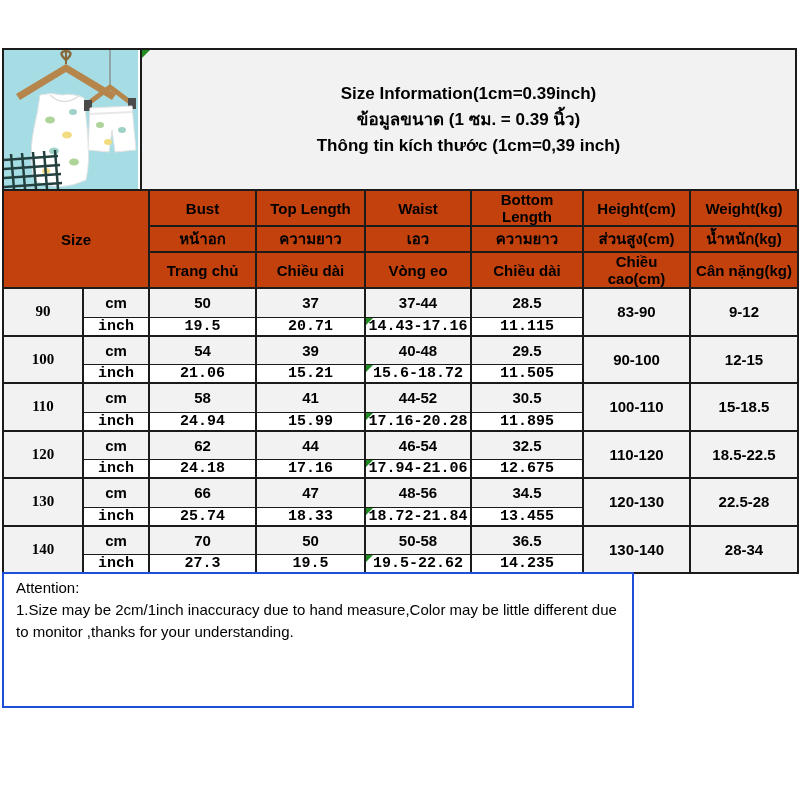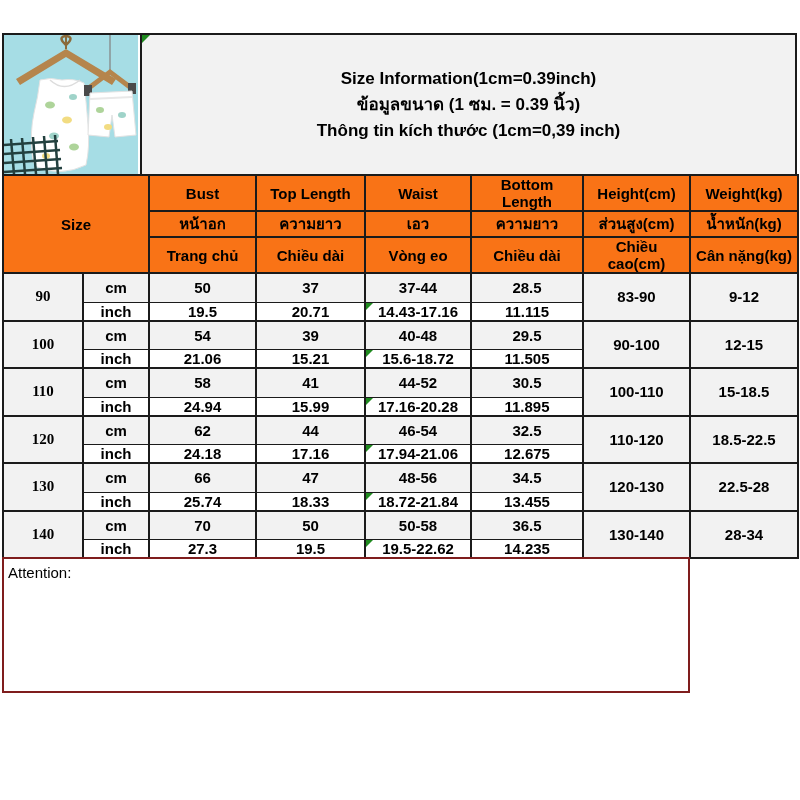--- a/index.html
+++ b/index.html
@@ -1,40 +1,40 @@
 <!DOCTYPE html>
 <html><head>
 <meta charset="utf-8">
 <style>
   * { margin:0; padding:0; box-sizing:border-box; }
   html,body { width:800px; height:800px; background:#ffffff; font-family:"Liberation Sans", sans-serif; }
-  .page { position:absolute; left:2px; top:33px; width:795px; }
+  .page { position:absolute; left:2px; top:48px; width:795px; }
 
   
   .top-row { display:flex; height:143px; border:2px solid #1b1b1b; }
   .photo-cell { width:138px; flex:0 0 138px; border-right:2px solid #1b1b1b; overflow:hidden; }
   .title-cell { flex:1; background:#f2f2f2; position:relative; display:flex; flex-direction:column; justify-content:center; align-items:center; }
   .title-cell::before { content:""; position:absolute; top:0; left:0; border-top:8px solid #1f8a1f; border-right:8px solid transparent; }
   .title-line { font-size:17px; font-weight:bold; color:#000; line-height:26px; text-align:center; }
 
   
   table.size-table { width:795px; border-collapse:collapse; table-layout:fixed; margin-top:-2px; }
   table.size-table td { border:2px solid #1b1b1b; text-align:center; vertical-align:middle; font-weight:bold; font-size:15px; color:#000; padding:0 2px; overflow:hidden; }
-  tr.hdr td { background:#f97316; height:23px; }
+  tr.hdr td { background:#c2410c; height:23px; }
   td.size-hdr { background:#dedede; font-size:27px; }
   tr.cm-row td { background:#f2f2f2; height:29px; }
-  tr.inch-row td { background:#ffffff; height:15px; border-top-width:1px; }
+  tr.inch-row td { background:#ffffff; height:15px; border-top-width:1px;font-family:Liberation Mono, monospace; }
   tr.cm-row td.thin-b { border-bottom-width:1px; }
   td.size-cell { background:#e6e6e6;font-family:Liberation Serif, serif; }
   td.merge { background:#f2f2f2; }
   td.flag { position:relative;margin-top:32px; }
   td.flag::before { content:""; position:absolute; top:0; left:0; border-top:7px solid #1f8a1f; border-right:7px solid transparent; }
 
   
-  .attention { width:688px; height:136px; border:2px solid #7f1d1d; margin-top:-2px; padding:3px 4px; font-size:15px; line-height:22px; color:#000; }
+  .attention { width:632px; height:136px; border:2px solid #1d4ed8; margin-top:-2px; padding:3px 12px; font-size:15px; line-height:22px; color:#000; }
 </style>
 </head>
 <body>
 
 <div class="page">
 
   <div class="top-row">
     <div class="photo-cell">
       <svg width="134" height="139" viewBox="0 0 134 139">
         <rect x="0" y="0" width="134" height="139" fill="#a6dde5"></rect>
@@ -227,15 +227,16 @@
       <td>27.3</td>
       <td>19.5</td>
       <td class="flag">19.5-22.62</td>
       <td>14.235</td>
     </tr>
     </tbody>
   </table>
 
   <div class="attention">
     <div>Attention:</div>
+    <div>1.Size may be 2cm/1inch inaccuracy due to hand measure,Color may be little different due to monitor ,thanks for your understanding.</div>
   </div>
 
 </div>
 
 </body></html>

